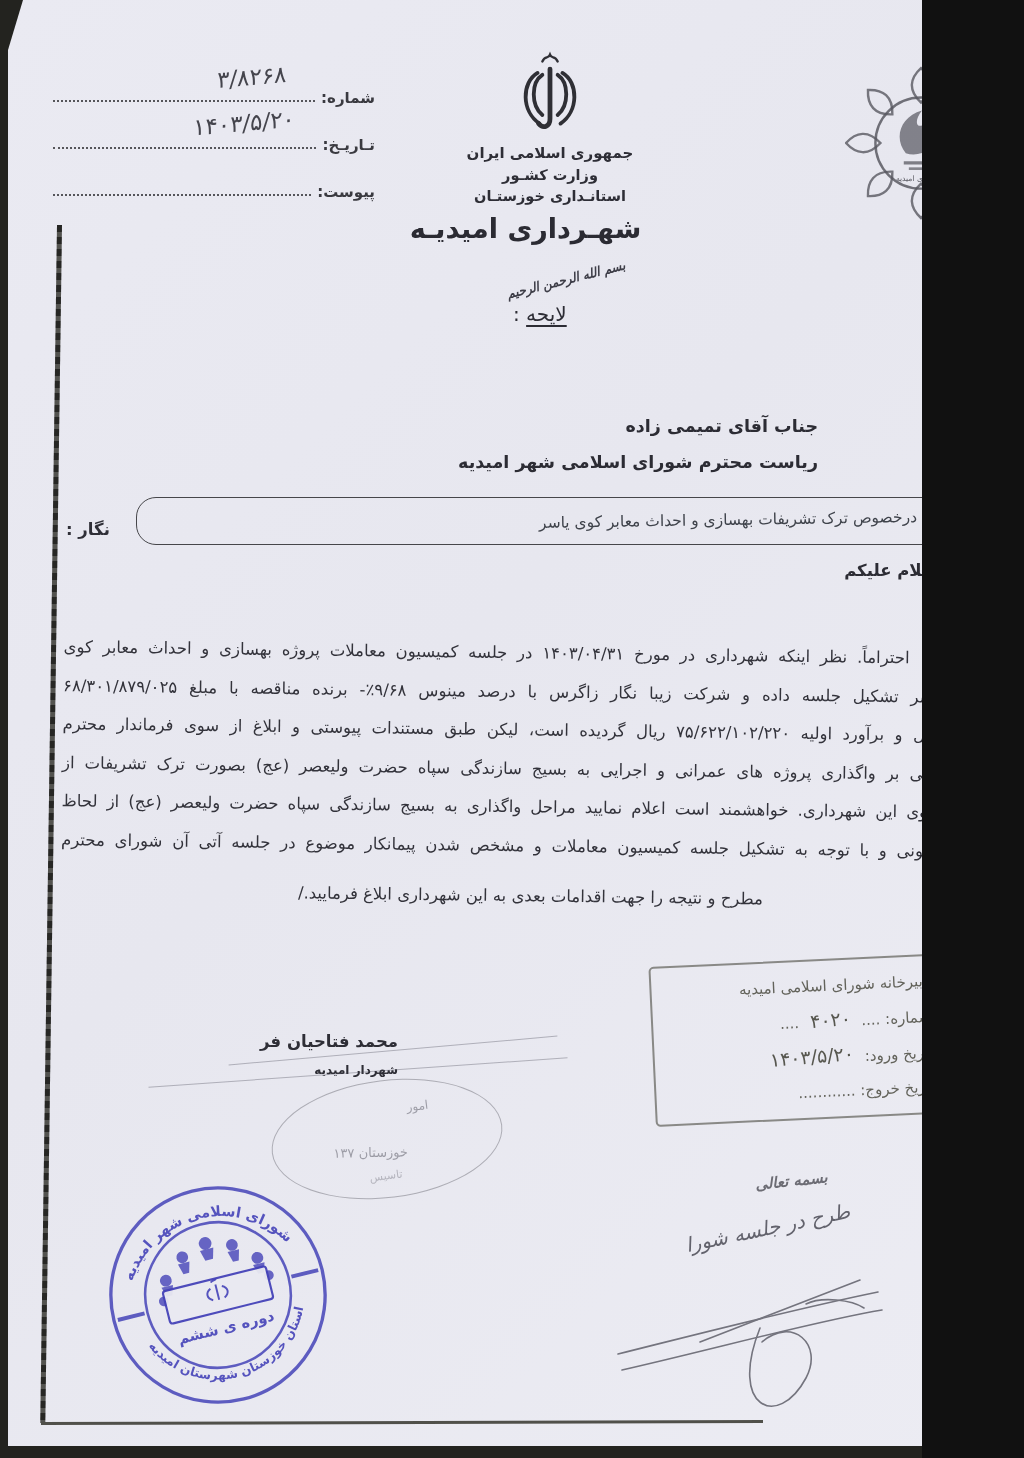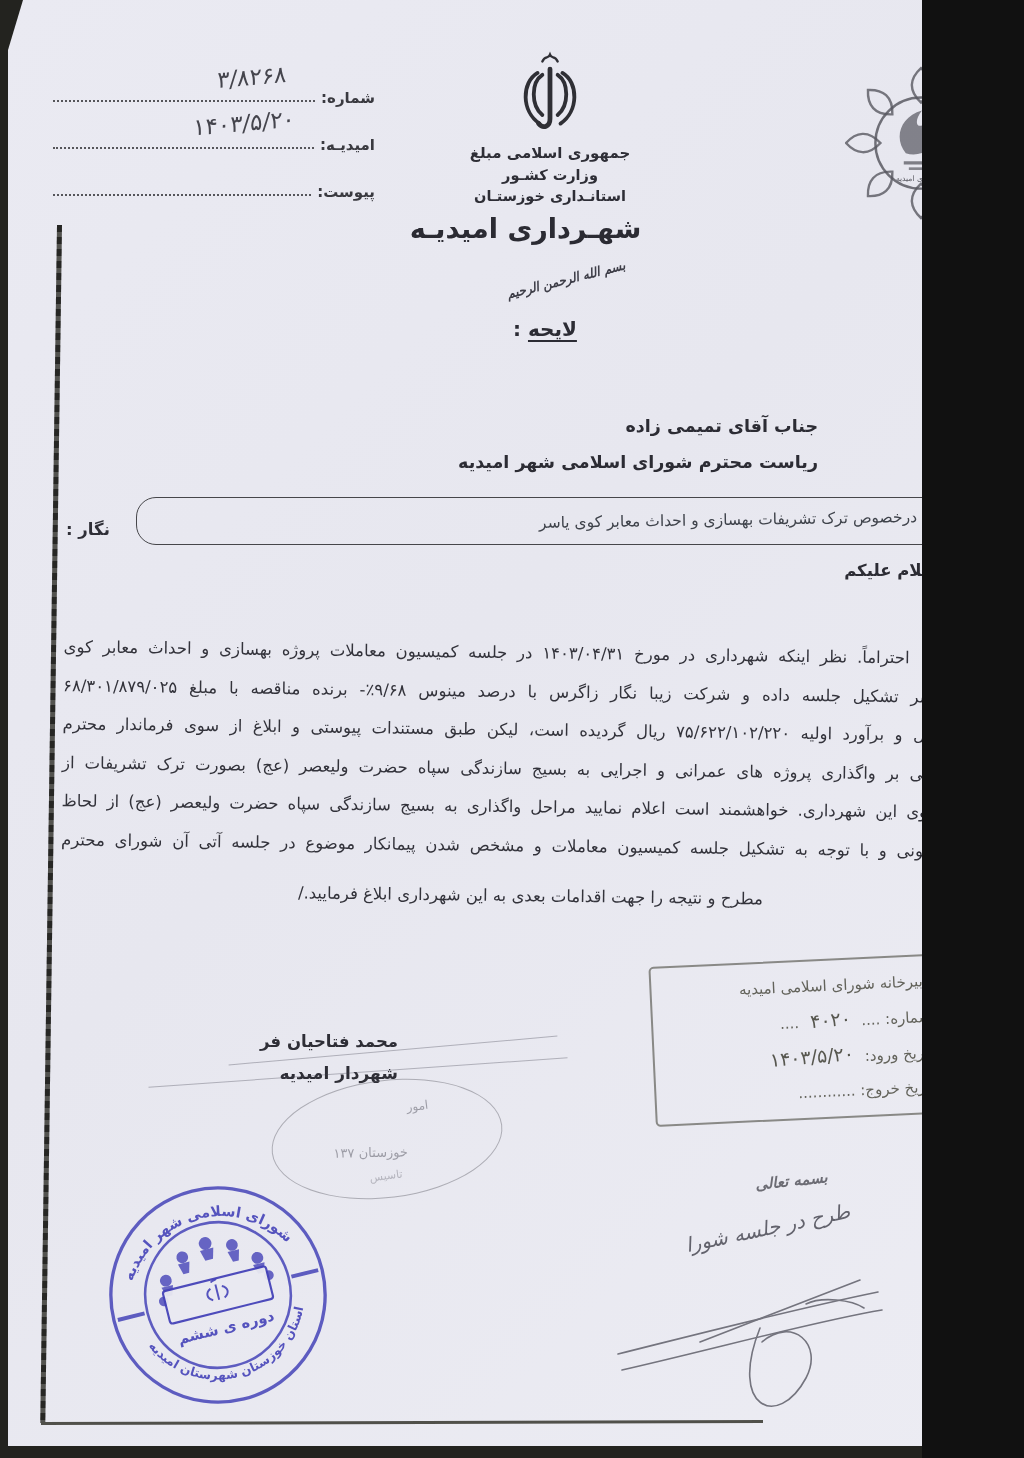--- a/index.html
+++ b/index.html
@@ -30,21 +30,21 @@
   .fline{flex:1;height:3px;background:#3a3a3e;}
   #doc-title{font-size:27px;font-weight:bold;color:#2b2b33;white-space:nowrap;padding:0 14px;
              transform:translateY(-3px);direction:rtl;}
   #frame-left{left:49px;top:225px;width:5px;height:1198px;background:#3b3b37;
       transform:rotate(0.8deg);transform-origin:top left;
       background-image:repeating-linear-gradient(180deg,rgba(0,0,0,.35) 0 7px,rgba(255,255,255,.12) 7px 12px);}
   #frame-bottom{left:33px;top:1421px;width:722px;height:2.5px;background:#50504a;transform:rotate(-0.15deg);}
   
   #bismillah{left:468px;top:272px;width:180px;text-align:center;font-size:13px;font-style:italic;
              font-weight:600;color:#3e3e48;transform:rotate(-14deg) scaleX(.92);white-space:nowrap;}
-  #doctype{left:505px;top:302px;font-size:20px;font-weight:bold;color:#2c2c34;direction:rtl;margin-top:15px;}
+  #doctype{left:505px;top:302px;font-size:20px;font-weight:normal;color:#2c2c34;direction:rtl;}
   #doctype u{text-decoration-thickness:2px;text-underline-offset:4px;}
   
   #recipient{right:186px;top:408px;width:360px;direction:rtl;text-align:right;}
   #recipient div{font-size:17.5px;font-weight:bold;color:#2c2c34;line-height:36px;}
   
   #subject-label{left:58px;top:520px;font-size:16.5px;font-weight:bold;color:#2f2f37;direction:rtl;}
   #subject-box{left:128px;top:497px;width:806px;height:48px;border:1.6px solid #46464a;border-radius:20px;}
   #subject-text{right:24px;top:13px;font-size:15.5px;color:#3f434b;direction:rtl;white-space:nowrap;
                 transform:rotate(-0.9deg);}
   
@@ -54,21 +54,21 @@
   .bline.first{padding-right:34px;}
   .bline.last{text-align-last:center;margin-top:12px;padding-left:60px;}
   
   #sec-stamp{left:644px;top:960px;width:298px;height:160px;border:2.2px solid rgba(96,96,88,.7);
              border-radius:5px;transform:rotate(-2.7deg);direction:rtl;padding:8px 16px;
              color:#63635b;font-size:15px;line-height:34px;}
   #sec-stamp .sv{font-size:19px;color:#57574f;display:inline-block;transform:rotate(-2deg);margin:0 6px;}
   
   #sig-block{left:250px;top:1032px;width:140px;text-align:right;direction:rtl;}
   #sig-name{font-size:16.5px;font-weight:bold;color:#2e2e36;white-space:nowrap;}
-  #sig-title{font-size:17px;font-weight:bold;color:#2e2e36;margin-top:12px;white-space:nowrap;}
+  #sig-title{font-size:12px;font-weight:bold;color:#2e2e36;margin-top:12px;white-space:nowrap;}
   .penline{height:1px;background:rgba(70,70,82,.35);}
   #pen1{left:220px;top:1050px;width:330px;transform:rotate(-5deg);}
   #pen2{left:140px;top:1072px;width:420px;transform:rotate(-4deg);}
   
   #mayor-stamp{left:263px;top:1080px;width:232px;height:118px;border:1.3px solid rgba(100,100,108,.45);
                border-radius:50%;transform:rotate(-7deg);color:rgba(95,95,105,.55);direction:rtl;}
   #mayor-stamp .m1{position:absolute;right:70px;top:22px;font-size:12px;}
   #mayor-stamp .m2{position:absolute;right:96px;top:62px;font-size:13px;transform:rotate(6deg);}
   #mayor-stamp .m3{position:absolute;right:104px;top:88px;font-size:11px;opacity:.7;}
   
@@ -83,21 +83,21 @@
 
 <div id="scan">
   <div id="paper">
 
     <div id="hfields" class="abs">
       <div class="hrow">
         <span class="hlabel">شماره:</span>
         <span class="dots"></span>
       </div>
       <div class="hrow">
-        <span class="hlabel">امیدیـه:</span>
+        <span class="hlabel">تـاریـخ:</span>
         <span class="dots"></span>
       </div>
       <div class="hrow">
         <span class="hlabel">پیوست:</span>
         <span class="dots"></span>
       </div>
       <div class="hval" id="hval-number">۳/۸۲۶۸</div>
       <div class="hval" id="hval-date">۱۴۰۳/۵/۲۰</div>
     </div>
 
@@ -105,21 +105,21 @@
       <svg width="104" height="86" viewBox="0 0 100 90">
         <g fill="none" stroke="#2f2f35" stroke-linecap="round">
           <path d="M42,12 C45,5 48,10 50,5 C52,10 55,5 58,12" stroke-width="2.5"></path>
           <path d="M50,20 V72 C50,80 43,83 38,77" stroke-width="5"></path>
           <path d="M42,26 C30,34 30,58 42,68" stroke-width="4"></path>
           <path d="M58,26 C70,34 70,58 58,68" stroke-width="4"></path>
           <path d="M37,24 C20,34 20,64 39,77" stroke-width="4"></path>
           <path d="M63,24 C80,34 80,64 61,77" stroke-width="4"></path>
         </g>
       </svg>
-      <div class="l1">جمهوری اسلامی مبلغ</div>
+      <div class="l1">جمهوری اسلامی ایران</div>
       <div class="l2">وزارت کشـور</div>
       <div class="l3">استانـداری خوزستـان</div>
     </div>
 
     <svg class="abs" style="left:837px;top:58px;" width="152" height="166" viewBox="0 0 150 160">
       <g fill="none" stroke="#595961" stroke-width="2.4" opacity="0.8">
         <g>
             <path d="M75,8 C64,18 62,30 75,42 C88,30 86,18 75,8 Z"></path>
           </g>
         <g transform="rotate(45 75 82)">

